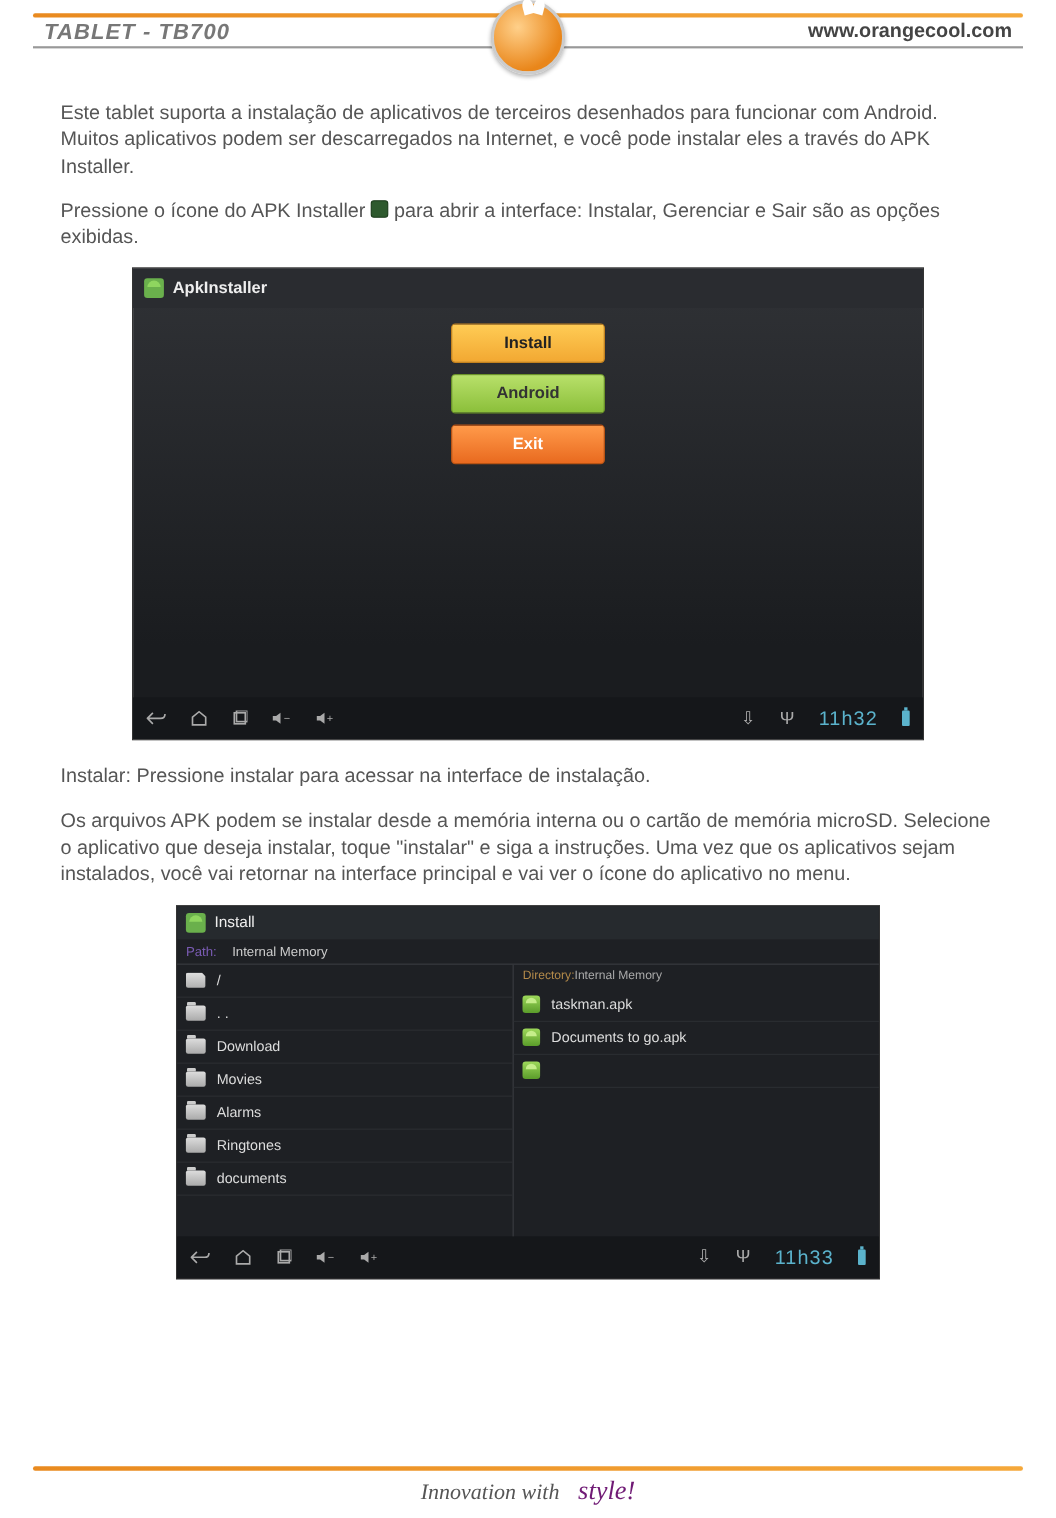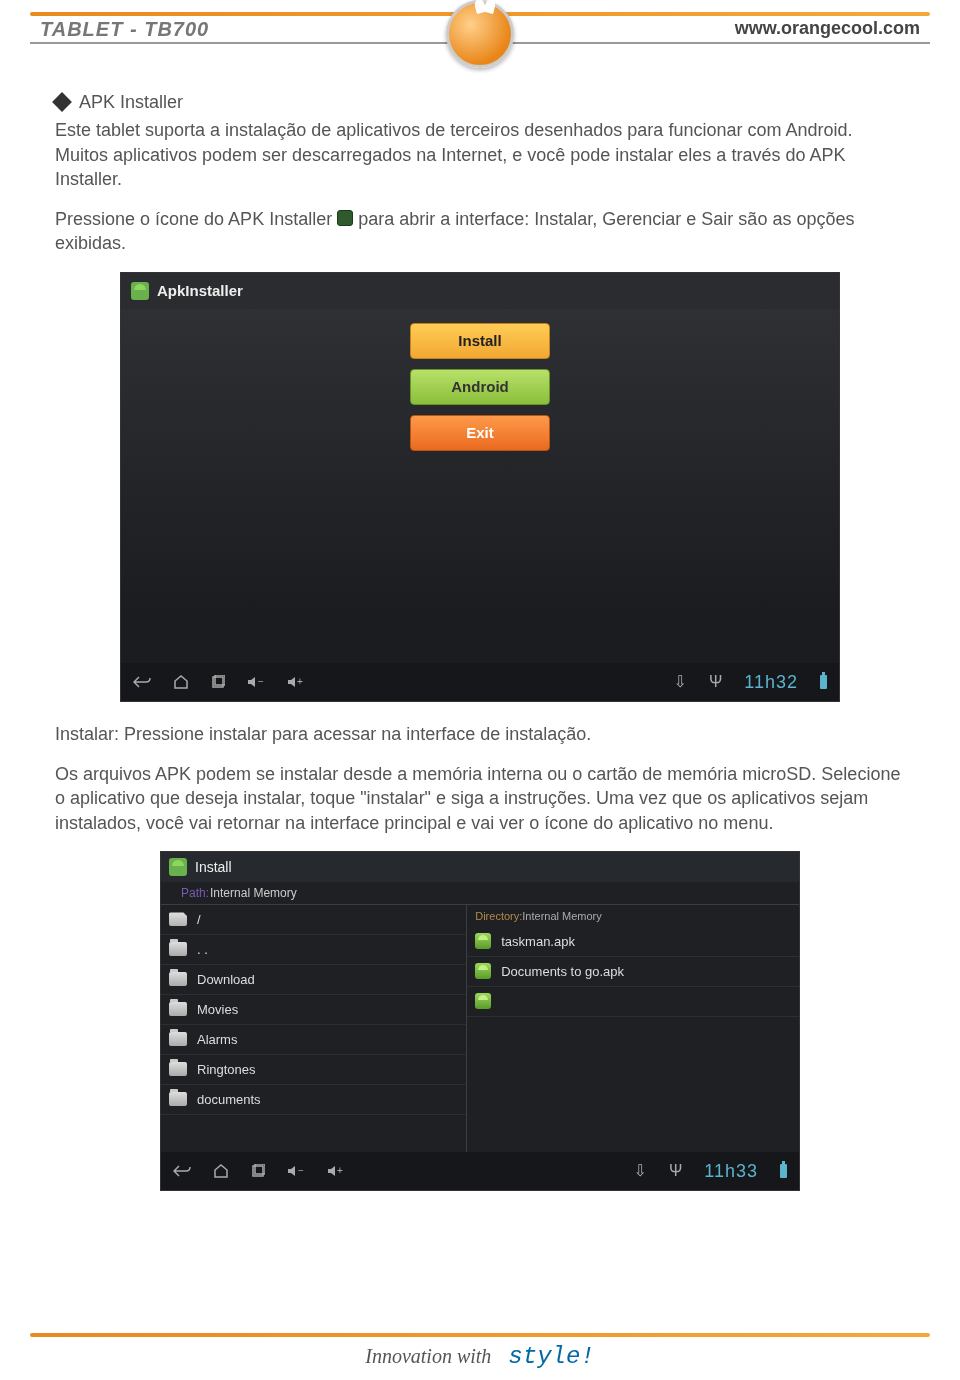--- a/index.html
+++ b/index.html
@@ -36,58 +36,54 @@
   .nav-left, .nav-right { display:flex; align-items:center; gap:22px; }
   .nav-ico { color:#aaa; font-size:16px; }
   .nav-ico svg { display:block; }
   .clock { color:#5bb3cc; font-size:18px; font-family: "Segoe UI", Arial, sans-serif; letter-spacing:1px; }
   .batt { display:inline-block; width:7px; height:14px; background:#5bb3cc; border-radius:1px; position:relative; }
   .batt::before { content:""; position:absolute; top:-3px; left:2px; width:3px; height:3px; background:#5bb3cc; }
 
   .screenshot2 { width: 640px; height: 340px; margin: 12px auto 0 auto; background: #1e2024; position: relative; border:1px solid #333; }
   .ss2-header { position:absolute; top:0; left:0; right:0; height:30px; background:#262a2e; display:flex; align-items:center; padding-left:8px; gap:8px; }
   .ss2-title { color:#eee; font-size:14px; }
-  .ss2-path { position:absolute; top:30px; left:0; right:0; height:22px; display:flex; align-items:center; padding-left:20px; gap:1px; font-size:12px; }
+  .ss2-path { position:absolute; top:30px; left:0; right:0; height:22px; display:flex; align-items:center; padding-left:8px; gap:14px; font-size:12px; }
   .path-label { color:#7a5bb3; }
   .path-val { color:#ccc; }
   .ss2-body { position:absolute; top:52px; left:0; right:0; bottom:34px; display:flex; border-top:1px solid #3a3d42; }
   .ss2-left { width:48%; border-right:1px solid #3a3d42; }
   .ss2-right { width:52%; }
   .dir-row { display:flex; align-items:center; height:30px; padding-left:8px; gap:10px; border-bottom:1px solid #2b2e32; color:#ddd; font-size:13px; }
   .dir-ico { width:18px; height:14px; display:inline-block; }
   .folder-ico { background: linear-gradient(to bottom, #ddd, #aaa); border-radius:2px; position:relative; }
   .folder-ico::before { content:""; position:absolute; top:-3px; left:1px; width:8px; height:3px; background:#ccc; border-radius:1px 1px 0 0; }
   .sd-ico { background: linear-gradient(to bottom, #e0e0e0, #b0b0b0); border-radius:2px; clip-path: polygon(0 0, 80% 0, 100% 25%, 100% 100%, 0 100%); }
   .apk-ico { width:16px; height:16px; background: linear-gradient(to bottom, #9dd85a, #5a9c2a); border-radius:3px; position:relative; }
   .apk-ico::before { content:""; position:absolute; top:2px; left:3px; width:10px; height:5px; background:#c5ed8a; border-radius:5px 5px 0 0; }
   .right-hdr { display:flex; align-items:center; height:22px; padding-left:8px; font-size:11px; }
   .right-hdr .lbl { color:#b38a4a; }
   .right-hdr .val { color:#aaa; }
 
   .footer { position:absolute; bottom:10px; left:0; right:0; }
   .footer-line { height:4px; margin:0 30px 6px 30px; background: linear-gradient(to right, #e98a1f, #f5a83a); border-radius:2px; }
   .footer-text { text-align:center; font-family: Georgia, serif; font-style:italic; font-size:20px; color:#555; }
-  .footer-text .style { font-family: Liberation Mono, monospace; color:#0369a1; font-style:italic; font-size:24px;margin-left:12px; }
+  .footer-text .style { font-family: Liberation Serif, serif; color:#701a75; font-style:italic; font-size:24px;margin-left:12px; }
 </style>
 </head>
 <body>
 
 <div class="header">
   <div class="header-line-top"></div>
   <div class="header-line-mid"></div>
   <div class="header-left">TABLET - TB700</div>
   <div class="header-right">www.orangecool.com</div>
   <div class="header-logo"></div>
 </div>
 
 <div class="content">
-  <div class="section-title-row">
-    <span class="dia"></span>
-    <span>APK Installer</span>
-  </div>
   <div class="para">Este tablet suporta a instalação de aplicativos de terceiros desenhados para funcionar com Android. Muitos aplicativos podem ser descarregados na Internet, e você pode instalar eles a través do APK Installer.</div>
   <div class="para-inline">
     <span>Pressione o ícone do APK Installer </span>
     <span class="inline-icon"></span>
     <span> para abrir a interface: Instalar, Gerenciar e Sair são as opções exibidas.</span>
   </div>
 
   <div class="screenshot1">
     <div class="ss1-header">
       <span class="android-icon"></span>

